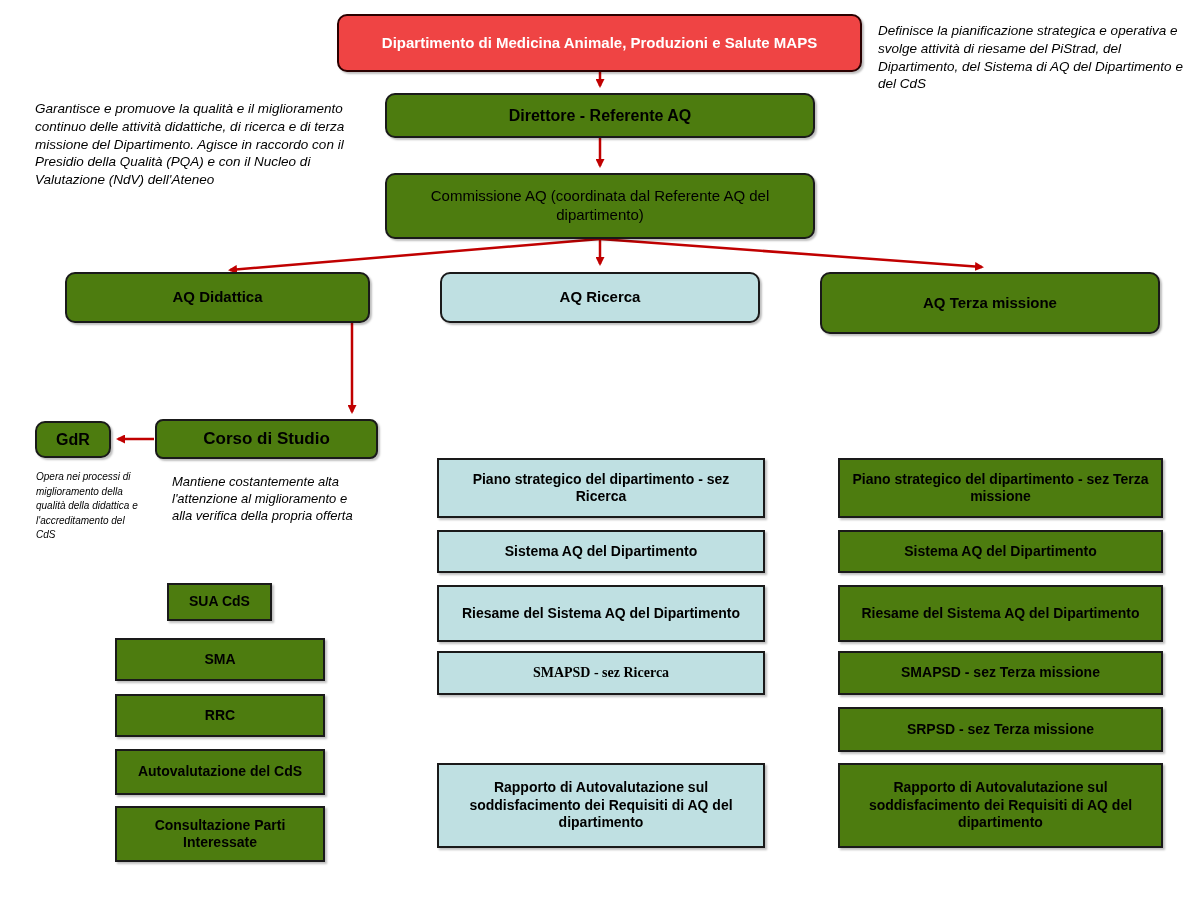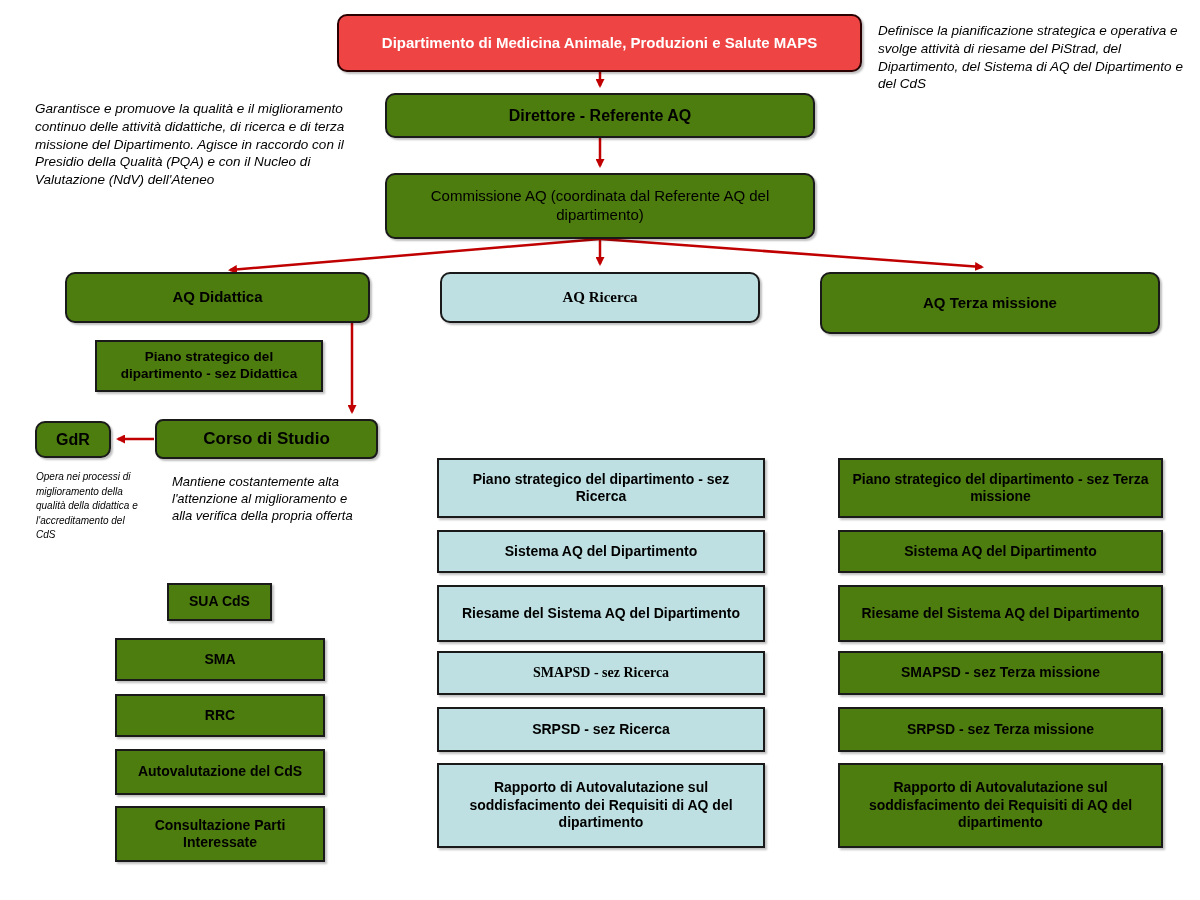--- a/index.html
+++ b/index.html
@@ -53,44 +53,42 @@
 
   <div class="note" style="left:35px;top:100px;width:318px;">Garantisce e promuove la qualità e il miglioramento continuo delle attività didattiche, di ricerca e di terza missione del Dipartimento. Agisce in raccordo con il Presidio della Qualità (PQA) e con il Nucleo di Valutazione (NdV) dell'Ateneo</div>
 
   <div class="box rounded" style="left:385px;top:93px;width:430px;height:45px;font-size:16px;">Direttore - Referente AQ</div>
 
   <div class="box rounded mixed" style="left:385px;top:173px;width:430px;height:66px;font-size:15px;">
     <span><b>Commissione AQ</b><span> (coordinata dal Referente AQ del dipartimento)</span></span>
   </div>
 
   <div class="box rounded" style="left:65px;top:272px;width:305px;height:51px;font-size:15px;">AQ Didattica</div>
-  <div class="box rounded blue" style="left:440px;top:272px;width:320px;height:51px;font-size:15px;font-family:Liberation Serif, serif;">AQ Ricerca</div>
+  <div class="box rounded blue" style="left:440px;top:272px;width:320px;height:51px;font-size:15px;">AQ Ricerca</div>
   <div class="box rounded" style="left:820px;top:272px;width:340px;height:62px;font-size:15px;">AQ Terza missione</div>
 
-  <div class="box" style="left:95px;top:340px;width:228px;height:52px;font-size:13.5px;">Piano strategico del dipartimento - sez Didattica</div>
 
   <div class="box rounded" style="left:155px;top:419px;width:223px;height:40px;font-size:17px;border-radius:8px;">Corso di Studio</div>
 
   <div class="box rounded" style="left:35px;top:421px;width:76px;height:37px;font-size:16px;border-radius:10px;">GdR</div>
 
   <div class="note note-small" style="left:36px;top:470px;width:108px;">Opera nei processi di miglioramento della qualità della didattica e l'accreditamento del CdS</div>
 
   <div class="note" style="left:172px;top:473px;width:190px;font-size:13px;">Mantiene costantemente alta l'attenzione al miglioramento e alla verifica della propria offerta</div>
 
   <div class="box" style="left:167px;top:583px;width:105px;height:38px;font-size:14px;">SUA CdS</div>
   <div class="box" style="left:115px;top:638px;width:210px;height:43px;font-size:14px;">SMA</div>
   <div class="box" style="left:115px;top:694px;width:210px;height:43px;font-size:14px;">RRC</div>
   <div class="box" style="left:115px;top:749px;width:210px;height:46px;font-size:14px;">Autovalutazione del CdS</div>
   <div class="box" style="left:115px;top:806px;width:210px;height:56px;font-size:14px;text-align:center;">Consultazione Parti Interessate</div>
 
   <div class="box blue" style="left:437px;top:458px;width:328px;height:60px;font-size:14px;">Piano strategico del dipartimento - sez Ricerca</div>
   <div class="box blue" style="left:437px;top:530px;width:328px;height:43px;font-size:14px;">Sistema AQ del Dipartimento</div>
   <div class="box blue" style="left:437px;top:585px;width:328px;height:57px;font-size:14px;">Riesame del Sistema AQ del Dipartimento</div>
   <div class="box blue" style="left:437px;top:651px;width:328px;height:44px;font-size:14px;font-family:Liberation Serif, serif;">SMAPSD - sez Ricerca</div>
-  <div class="box blue" style="left:437px;top:707px;width:328px;height:45px;font-size:14px;">SRPSD - sez Ricerca</div>
   <div class="box blue" style="left:437px;top:763px;width:328px;height:85px;font-size:14px;">Rapporto di Autovalutazione sul soddisfacimento dei Requisiti di AQ del dipartimento</div>
 
   <div class="box" style="left:838px;top:458px;width:325px;height:60px;font-size:14px;">Piano strategico del dipartimento - sez Terza missione</div>
   <div class="box" style="left:838px;top:530px;width:325px;height:43px;font-size:14px;">Sistema AQ del Dipartimento</div>
   <div class="box" style="left:838px;top:585px;width:325px;height:57px;font-size:14px;">Riesame del Sistema AQ del Dipartimento</div>
   <div class="box" style="left:838px;top:651px;width:325px;height:44px;font-size:14px;">SMAPSD - sez Terza missione</div>
   <div class="box" style="left:838px;top:707px;width:325px;height:45px;font-size:14px;">SRPSD - sez Terza missione</div>
   <div class="box" style="left:838px;top:763px;width:325px;height:85px;font-size:14px;">Rapporto di Autovalutazione sul soddisfacimento dei Requisiti di AQ del dipartimento</div>
 
 </div>

